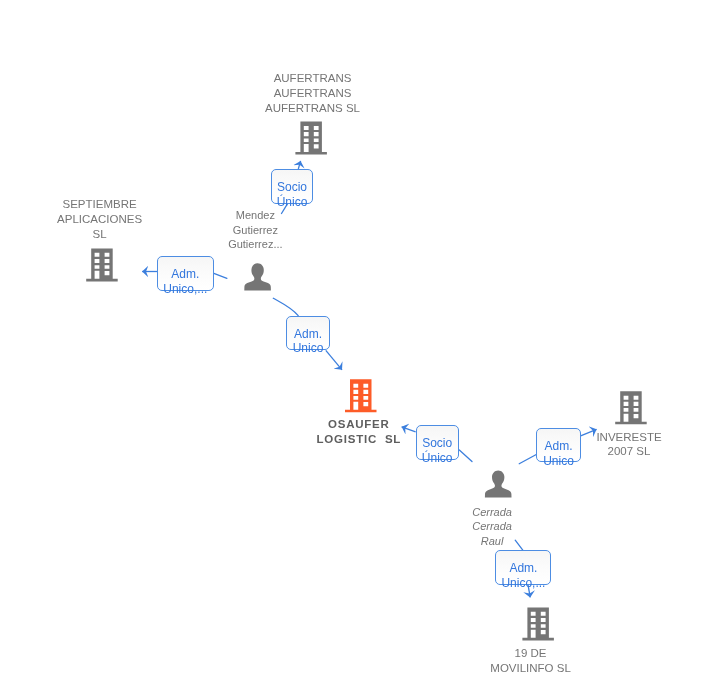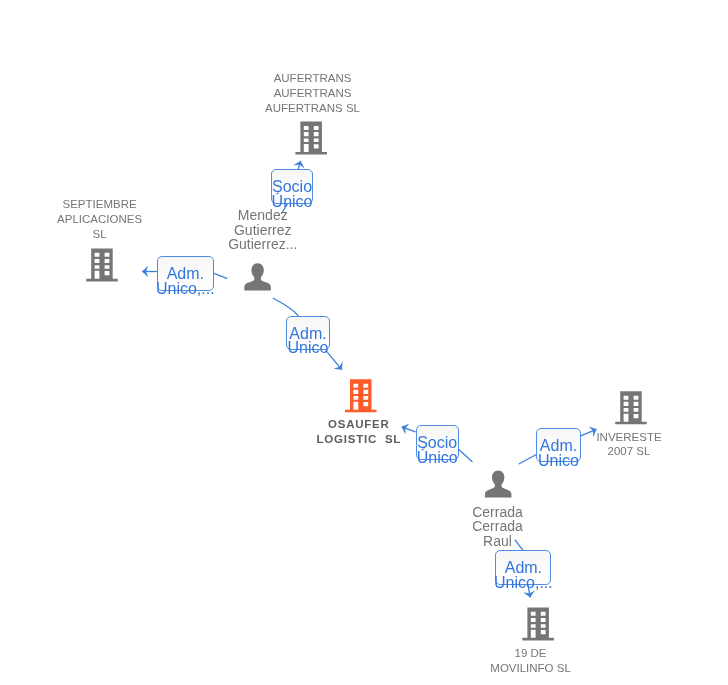--- a/index.html
+++ b/index.html
@@ -2,25 +2,25 @@
 <html><head>
 <meta charset="utf-8">
 <title>OSAUFER LOGISTIC SL</title>
 <style>
 html,body{margin:0;padding:0;}
 body{width:728px;height:685px;background:#ffffff;font-family:"Liberation Sans",sans-serif;overflow:hidden;position:relative;}
 #diagram{position:absolute;left:0;top:16px;width:728px;height:640px;margin-top:21px;}
 svg#graph{position:absolute;left:0;top:0;}
 .node-label{position:absolute;text-align:center;color:#757575;white-space:nowrap;transform:translateZ(0);}
 .company-label{font-size:11.5px;line-height:14.8px;}
-.person-label{font-size:14px;line-height:14.8px;}
+.person-label{font-size:11px;line-height:14.8px;}
 .focus-label{font-size:11.5px;font-weight:bold;color:#5e5e5e;line-height:14.8px;letter-spacing:0.77px;}
 .rel-box{position:absolute;border:1.5px solid #4d8de3;border-radius:5px;
   background:linear-gradient(180deg,#f6f6f6 0%,#fbfbfb 45%,#ffffff 100%);
-  box-sizing:border-box;color:#3276dd;font-size:16px;line-height:14.8px;text-align:center;
+  box-sizing:border-box;color:#3276dd;font-size:12px;line-height:14.8px;text-align:center;
   display:flex;flex-direction:column;align-items:center;justify-content:center;padding-top:17px;transform:translateZ(0);}
 #footer{position:absolute;left:0;top:0;}
 </style>
 </head>
 <body>
 
 <div id="diagram">
   <svg id="graph" width="728" height="685" viewBox="0 0 728 685">
     <defs>
       <marker id="arrowclassic" markerWidth="6.6" markerHeight="11.8" refX="6.3" refY="5.9" orient="auto" markerUnits="userSpaceOnUse">
@@ -124,21 +124,21 @@
         <div>Gutierrez...</div>
       </div>
       <div class="node-label focus-label" style="left: 316.512px; top: 380.2px; width: auto;">
         <div>OSAUFER</div>
         <div>LOGISTIC&nbsp; SL</div>
       </div>
       <div class="node-label company-label" style="left: 596.406px; top: 392.6px; width: auto;">
         <div>INVERESTE</div>
         <div>2007 SL</div>
       </div>
-      <div class="node-label person-label" style="left: 472.216px; top: 467.5px; width: auto;">
+      <div class="node-label person-label" style="left: 472.216px; top: 467.5px; width: auto; font-style: italic;">
         <div>Cerrada</div>
         <div>Cerrada</div>
         <div>Raul</div>
       </div>
       <div class="node-label company-label" style="left: 490.305px; top: 609px; width: auto;">
         <div>19 DE</div>
         <div>MOVILINFO SL</div>
       </div>
     </div>
   <div id="box-group">

